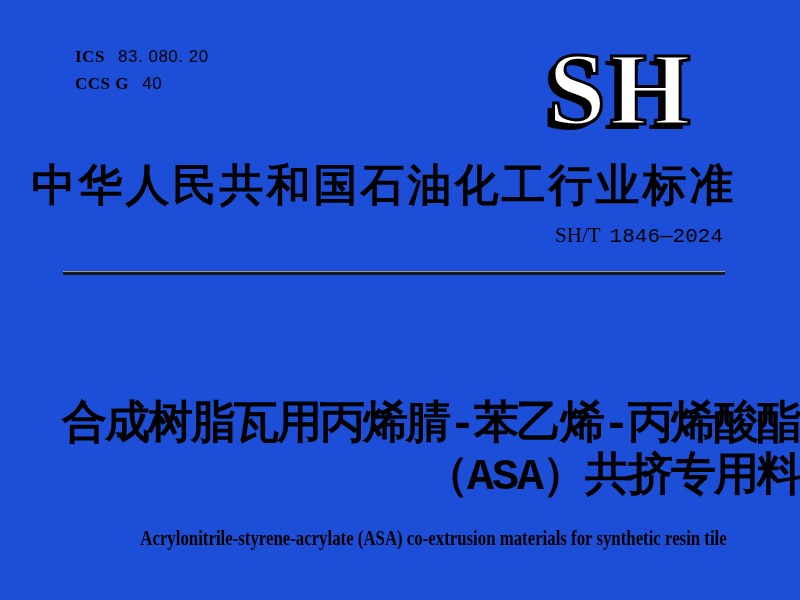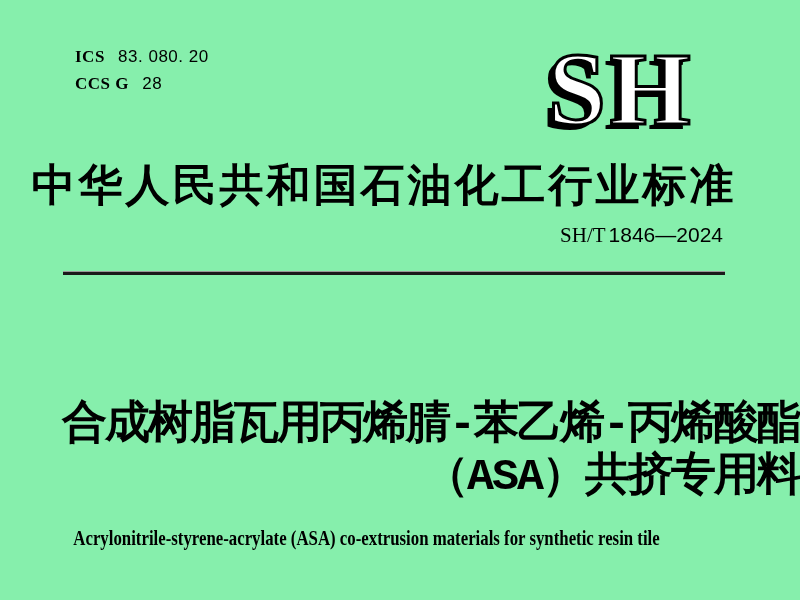--- a/index.html
+++ b/index.html
@@ -7,21 +7,21 @@
   body {
     background: #ffffff;
     font-family: "Liberation Serif", "DejaVu Serif", serif;
     color: #000000;
     overflow: hidden;
   }
   .page {
     position: relative;
     width: 800px;
     height: 600px;
-    background: #86efac;
+    background: #1d4ed8;
   }
 
   
   .ics-block {
     position: absolute;
     left: 75px;
     top: 43px;
     font-size: 17px;
     line-height: 27px;
     white-space: nowrap;
@@ -76,22 +76,22 @@
     right: 77px;
     font-size: 21px;
     line-height: 26px;
     white-space: nowrap;
   }
   .std-number .code-prefix {
     font-family: "Liberation Serif", "DejaVu Serif", serif;
     font-weight: normal;
   }
   .std-number .code-num {
-    font-family: Liberation Sans, sans-serif;
-    margin-left: 3px;
+    font-family: Liberation Mono, monospace;
+    margin-left: 9px;
   }
 
   
   .rule {
     position: absolute;
     left: 63px;
     top: 272px;
     width: 662px;
     height: 3px;
     background: #1a1a1a;
@@ -112,21 +112,21 @@
     letter-spacing: -2px;
     white-space: nowrap;
   }
 
   
   .title-en-wrap {
     position: absolute;
     left: 0;
     top: 524px;
     width: 800px;
-    text-align: left;
+    text-align: right;
     white-space: nowrap;
   }
   .title-en {
     display: inline-block;
     font-family: "Liberation Serif", "DejaVu Serif", serif;
     font-weight: bold;
     font-size: 21px;
     line-height: 28px;
     transform: scaleX(0.8);
     transform-origin: 50% 50%;
@@ -137,21 +137,21 @@
 
 <div class="page">
 
   <div class="ics-block">
     <div class="code-line">
       <span class="code-label">ICS</span>
       <span class="code-value">83. 080. 20</span>
     </div>
     <div class="code-line">
       <span class="code-label">CCS G</span>
-      <span class="code-value">28</span>
+      <span class="code-value">40</span>
     </div>
   </div>
 
   <svg class="sh-logo-svg" viewBox="0 0 230 135" aria-hidden="true">
     <text class="logo-shadow" x="4" y="101">SH</text>
     <text class="logo-face" x="10" y="96">SH</text>
   </svg>
 
   <h1 class="std-heading">中华人民共和国石油化工行业标准</h1>
 

